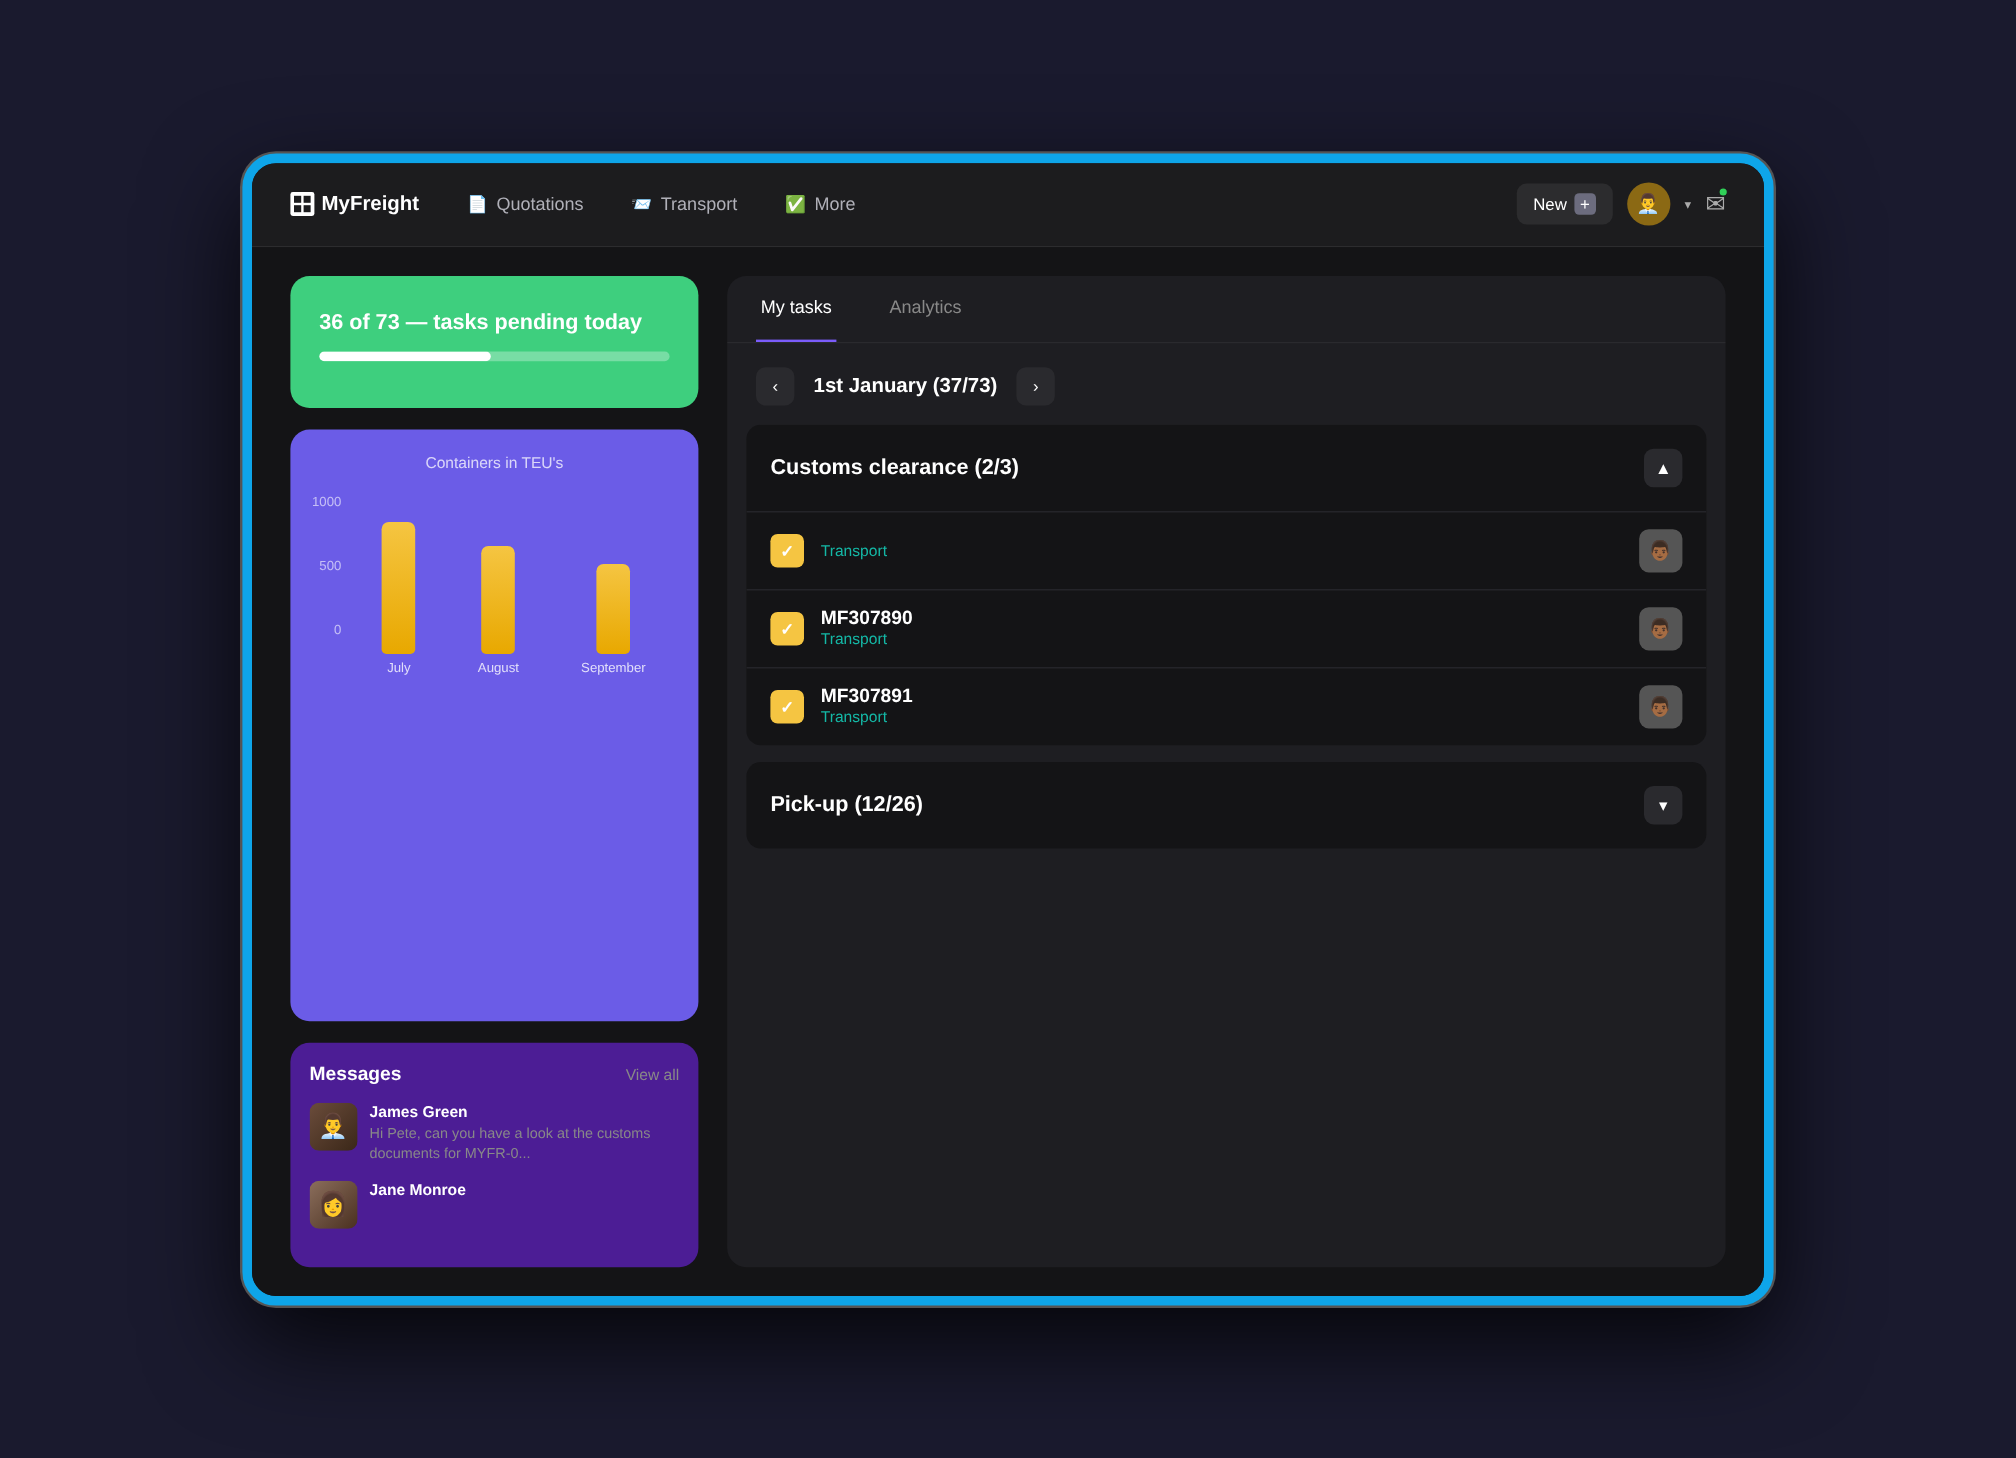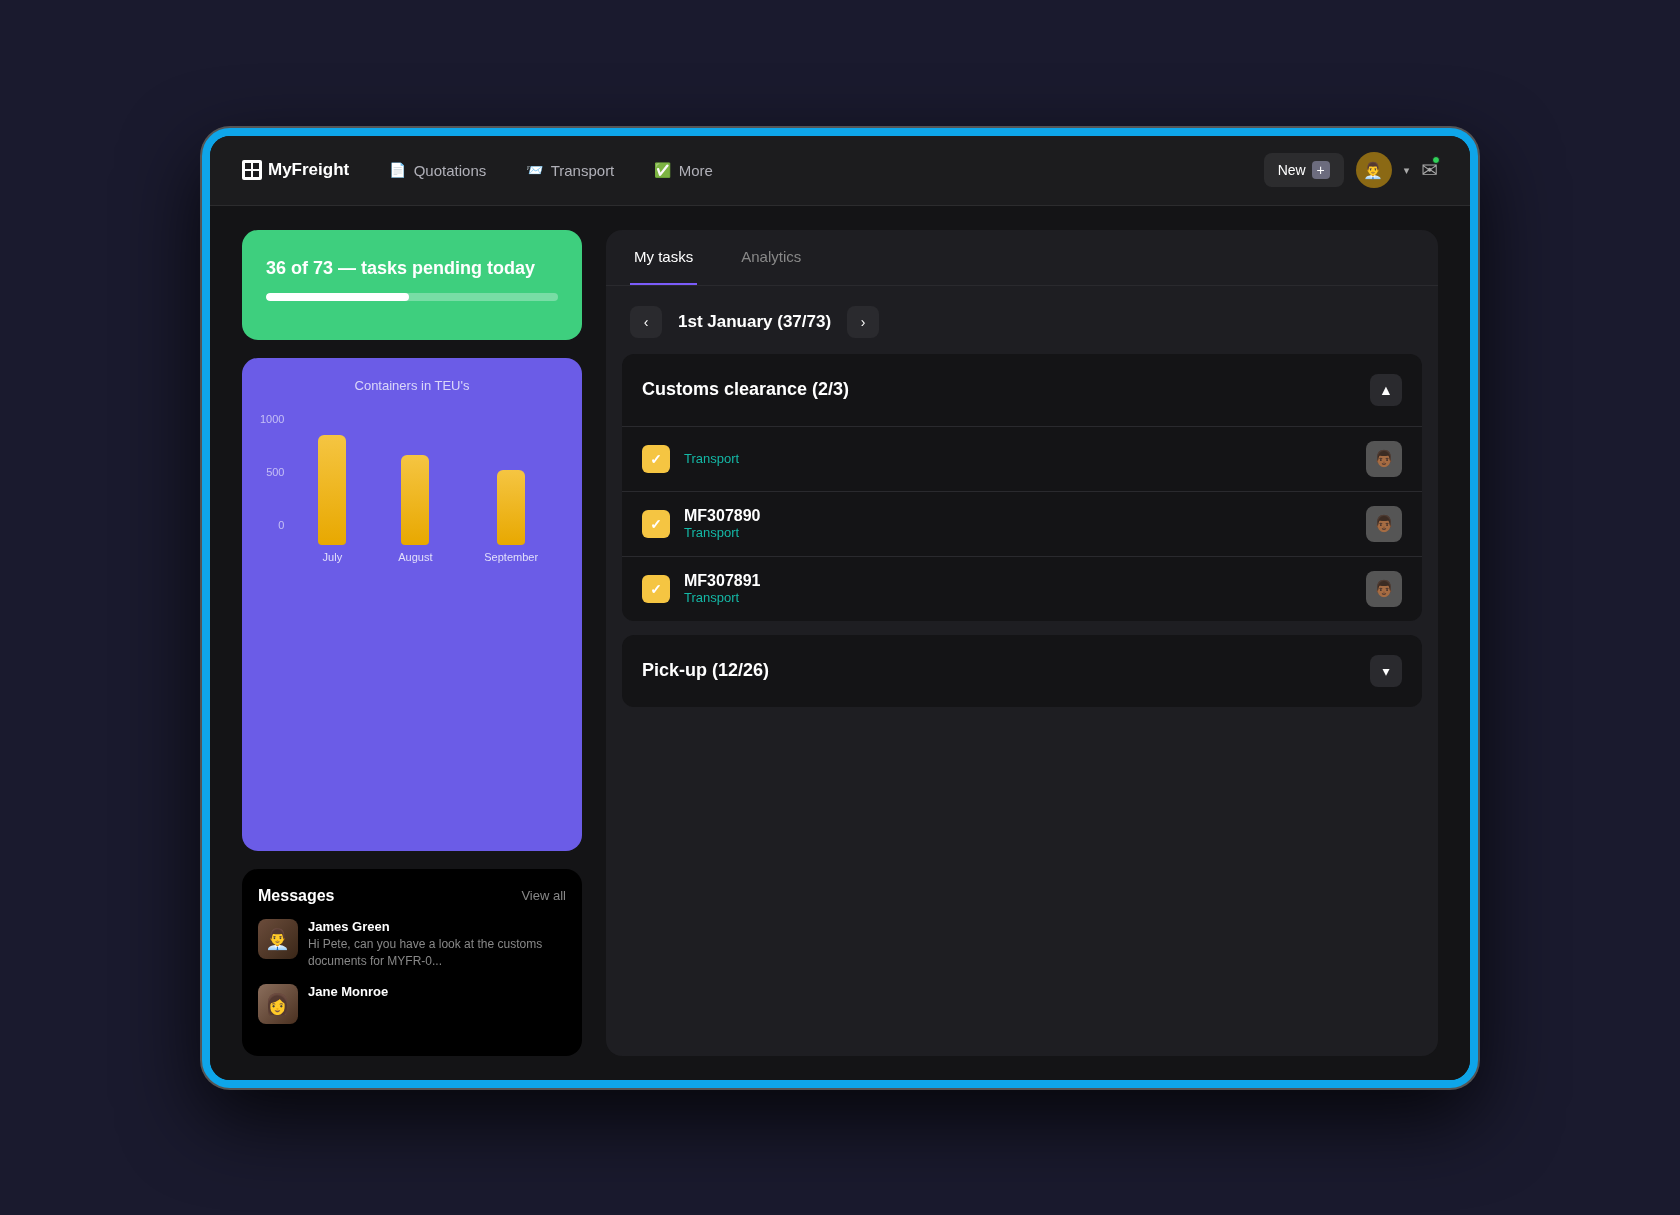--- a/index.html
+++ b/index.html
@@ -219,21 +219,21 @@
       background: linear-gradient(180deg, #f5c542 0%, #e8a800 100%);
       border-radius: 6px 6px 4px 4px;
     }
     .bar-label {
       color: rgba(255,255,255,0.8);
       font-size: 11px;
     }
 
     
     .messages-card {
-      background: #000000;
+      background: #4c1d95;
       border-radius: 16px;
       padding: 18px 16px;
       flex-shrink: 0;
     }
     .messages-header {
       display: flex;
       align-items: center;
       justify-content: space-between;
       margin-bottom: 14px;
     }

